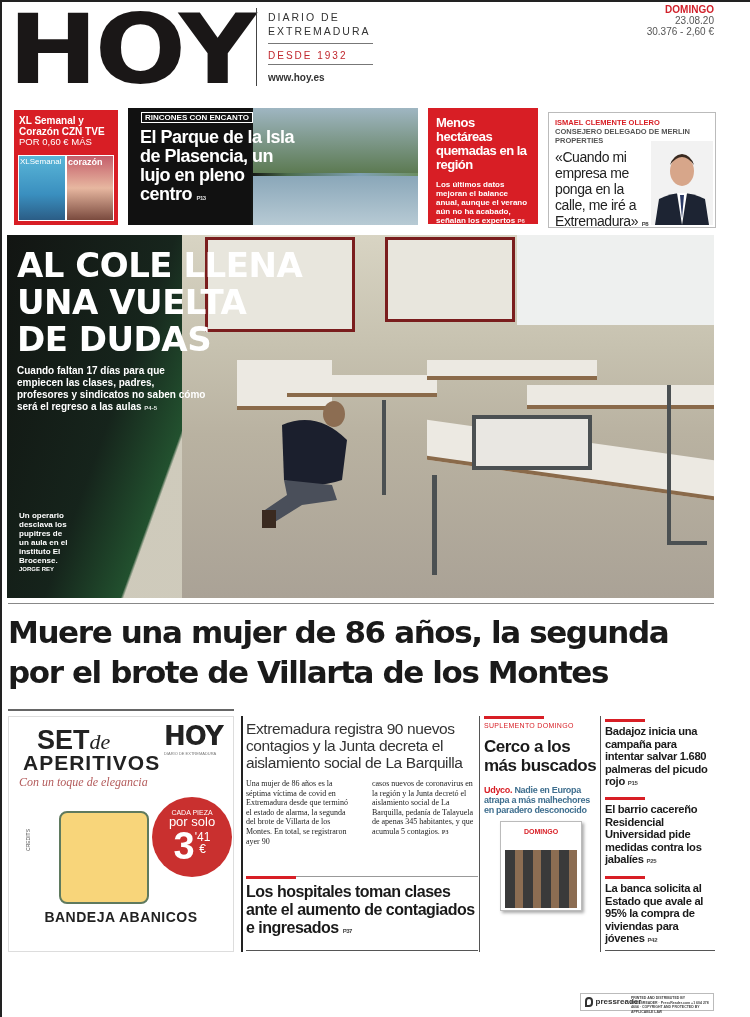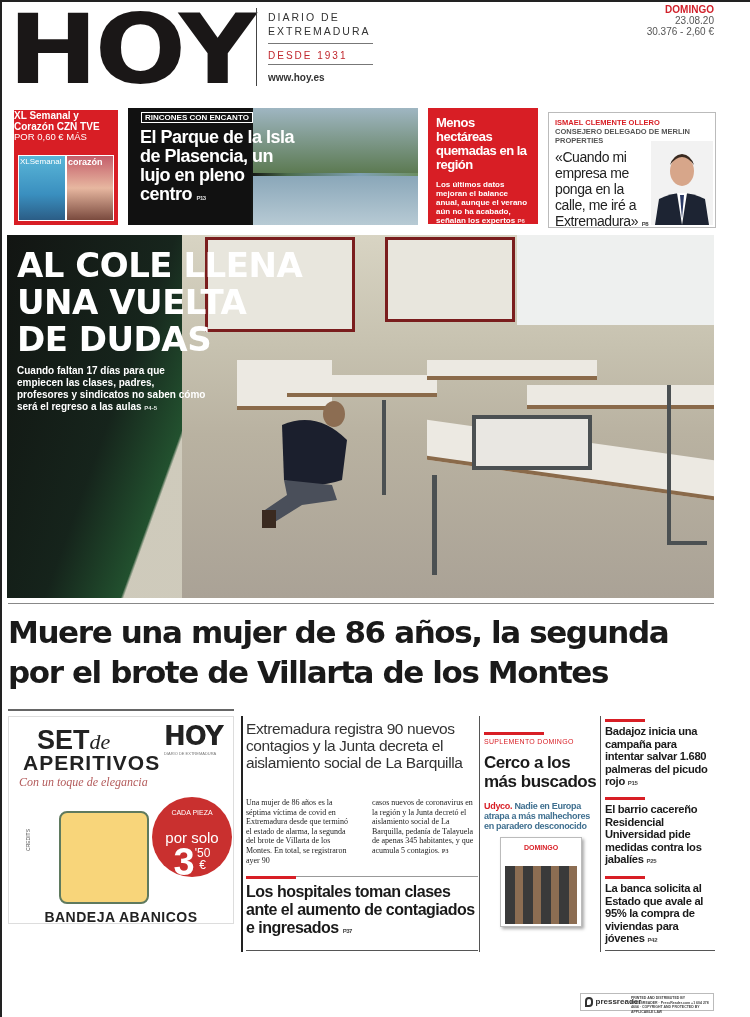--- a/index.html
+++ b/index.html
@@ -10,21 +10,21 @@
 .logo{left:8px;top:4px;font-family:"DejaVu Sans",sans-serif;font-weight:900;font-size:96px;letter-spacing:-3px;line-height:92px;color:#1a1717;transform:scaleX(1.12);transform-origin:left top}
 .mast-div{left:256px;top:8px;width:1px;height:78px;background:#444}
 .mast-sub{left:268px;top:10px;font-size:10.5px;letter-spacing:2px;line-height:14px;color:#333}
 .mast-line{left:268px;width:105px;height:1px;background:#777}
 .mast-since{left:268px;top:50px;font-size:10px;letter-spacing:2px;color:#c0272d}
 .mast-web{left:268px;top:72px;font-size:10px;font-weight:bold;color:#333}
 .date-box{right:36px;top:4px;text-align:right;font-size:10px;line-height:11px;color:#555}
 .date-box .day{color:#d0202a;font-weight:bold;font-size:10px}
 
 .t-red{background:#d81e25;color:#fff}
-.teaser1{left:14px;top:110px;width:104px;height:115px;}
+.teaser1{left:14px;top:110px;width:104px;height:115px;padding:5px}
 .teaser1 .h{font-weight:bold;font-size:10px;line-height:11px}
 .teaser1 .p{font-size:9.5px;line-height:10px}
 .mag{position:absolute;top:45px;height:66px;border:1px solid #fff}
 .teaser2{left:128px;top:108px;width:290px;height:117px;background:linear-gradient(90deg,#111 0 42%,#4a6b4a 55%,#7fa1b5 80%,#6c8f62 100%);overflow:hidden}
 .teaser2 .kicker{position:absolute;left:13px;top:4px;font-size:8px;font-weight:bold;color:#fff;border:1px solid #fff;padding:0 3px}
 .teaser2 .h{position:absolute;left:12px;top:20px;width:160px;font-size:18px;line-height:19px;font-weight:bold;color:#fff;letter-spacing:-.5px}
 .teaser3{left:428px;top:108px;width:110px;height:116px;padding:8px}
 .teaser3 .h{font-weight:bold;font-size:13px;line-height:14px;letter-spacing:-.5px}
 .teaser3 .p{font-size:8px;line-height:9px;margin-top:8px;font-weight:bold}
 .teaser4{left:548px;top:112px;width:168px;height:116px;border:1px solid #bbb;padding:5px 6px}
@@ -41,45 +41,45 @@
 .worker{position:absolute;left:255px;top:165px;width:90px;height:130px}
 .mp-h{position:absolute;left:10px;top:12px;font-family:"DejaVu Sans",sans-serif;font-weight:bold;color:#fff;font-size:34px;line-height:37px;letter-spacing:-.5px}
 .mp-sub{position:absolute;left:10px;top:130px;width:190px;font-size:10px;line-height:12px;font-weight:bold;color:#fff}
 .mp-cap{position:absolute;left:12px;top:276px;width:50px;font-size:8px;line-height:9px;color:#fff;font-weight:bold}
 .mp-cap .cr{font-size:6px}
 .pg{font-size:6px;font-weight:bold;opacity:.85}
 
 .rule{height:1px;background:#888}
 .main-h{left:8px;top:612px;font-family:"DejaVu Sans",sans-serif;font-weight:bold;font-size:31px;line-height:40px;letter-spacing:-1.4px;color:#1a1a1a}
 
-.ad{left:8px;top:716px;width:226px;height:208px;border:1px solid #ddd;background:#fff}
+.ad{left:8px;top:716px;width:226px;height:236px;border:1px solid #ddd;background:#fff}
 .ad .set{position:absolute;left:28px;top:8px;font-size:27px;font-weight:bold;color:#222}
 .ad .set i{font-family:"Liberation Serif",serif;font-weight:normal;font-size:22px}
 .ad .aper{position:absolute;left:14px;top:34px;font-size:21px;font-weight:bold;color:#222;letter-spacing:1px}
 .ad .tag{position:absolute;left:10px;top:58px;font-family:"Liberation Serif",serif;font-style:italic;font-size:12px;color:#b35a5a}
 .ad .hoy{position:absolute;left:155px;top:4px;font-family:"DejaVu Sans",sans-serif;font-weight:900;font-size:26px;letter-spacing:-1px;color:#222}
 .ad .hoys{position:absolute;left:155px;top:34px;font-size:4px;color:#777}
 .ad .plate{position:absolute;left:50px;top:94px;width:90px;height:93px;background:#f8d57a;border:2px solid #5f7a5e;border-radius:8px}
 .ad .badge{position:absolute;left:143px;top:80px;width:80px;height:80px;border-radius:50%;background:#c9302f;color:#fff;text-align:center}
 .ad .badge .s{font-size:7px;margin-top:12px;line-height:8px}
 .ad .badge .n{font-size:38px;font-weight:bold;line-height:38px;display:inline-block}
 .ad .badge .c{display:inline-block;font-size:12px;vertical-align:top;margin-top:4px;line-height:12px}
 .ad .vert{position:absolute;left:8px;top:120px;font-size:5px;transform:rotate(-90deg);color:#444}
 .ad .name{position:absolute;left:0;width:100%;text-align:center;top:192px;font-size:14px;font-weight:bold;letter-spacing:.5px;color:#222}
 .ad .date{position:absolute;left:0;width:100%;text-align:center;top:210px;font-size:13px;color:#333}
 
 .col-rule{position:absolute;width:2px;background:#222}
 .story1{left:246px;top:720px;width:232px}
 .story1 .h{font-size:15.5px;line-height:17px;color:#333;letter-spacing:-.4px}
-.story1 .cols{display:flex;gap:20px;margin-top:27px}
+.story1 .cols{display:flex;gap:20px;margin-top:8px}
 .story1 .cols p{font-family:"Liberation Serif",serif;font-size:8px;line-height:9.6px;width:112px;color:#222}
 .story2{left:246px;top:880px;width:232px}
 .story2 .bar{width:50px;height:3px;background:#d81e25;margin-bottom:4px}
 .story2 .h{font-size:16px;line-height:18px;font-weight:bold;letter-spacing:-.5px;color:#1a1a1a}
-.supl{left:484px;top:732px;width:113px}
+.supl{left:484px;top:716px;width:113px}
 .supl .bar{width:60px;height:3px;background:#d81e25}
 .supl .k{font-size:7px;color:#d81e25;margin-top:3px;letter-spacing:.3px}
 .supl .h{font-size:17px;line-height:19px;font-weight:bold;margin-top:8px;letter-spacing:-.5px}
 .supl .p{font-size:9px;line-height:10px;color:#3f6f8f;font-weight:bold;margin-top:10px;letter-spacing:-.3px}
 .supl .p b{color:#d81e25}
 .supl .cover{width:82px;height:90px;margin:6px 0 0 16px;background:#fff;border:1px solid #bbb;box-shadow:2px 2px 3px #aaa;position:relative}
 .supl .cover .t{font-size:7px;color:#d81e25;font-weight:bold;text-align:center;margin-top:6px}
 .supl .cover .g{position:absolute;left:4px;top:28px;width:72px;height:58px;background:repeating-linear-gradient(90deg,#3a3a3a 0 10px,#8c6d52 10px 18px)}
 .brief{left:605px;width:110px}
 .brief .bar{width:40px;height:3px;background:#d81e25;margin-bottom:3px}
@@ -93,21 +93,21 @@
 
 <div class="frame"></div>
 
 <div class="abs logo">HOY</div>
 <div class="abs mast-div"></div>
 <div class="abs mast-sub">
   <div>DIARIO DE</div>
   <div>EXTREMADURA</div>
 </div>
 <div class="abs mast-line" style="top:43px"></div>
-<div class="abs mast-since">DESDE 1931</div>
+<div class="abs mast-since">DESDE 1932</div>
 <div class="abs mast-line" style="top:64px"></div>
 <div class="abs mast-web">www.hoy.es</div>
 <div class="abs date-box">
   <div class="day">DOMINGO</div>
   <div>23.08.20</div>
   <div>30.376 - 2,60 €</div>
 </div>
 
 <div class="abs teaser1 t-red">
   <div class="h">XL Semanal y Corazón CZN TVE</div>
@@ -164,41 +164,45 @@
     <path d="M22 80 L70 85 L75 100 L40 105 L8 125 L0 112 L25 95Z" fill="#4a4f5a"></path>
     <rect x="0" y="110" width="14" height="18" fill="#3a2a20"></rect>
   </svg>
   <div class="board" style="z-index:0;opacity:.96"></div>
   <div class="mp-h">
     <div>AL COLE LLENA</div>
     <div>UNA VUELTA</div>
     <div>DE DUDAS</div>
   </div>
   <div class="mp-sub"><span>Cuando faltan 17 días para que empiecen las clases, padres, profesores y sindicatos no saben cómo será el regreso a las aulas</span> <span class="pg">P4-5</span></div>
+  <div class="mp-cap">
+    <div>Un operario desclava los pupitres de un aula en el instituto El Brocense.</div>
+    <div class="cr">JORGE REY</div>
+  </div>
 </div>
 
 <div class="abs rule" style="left:8px;top:603px;width:706px"></div>
 <div class="abs main-h">
   <div>Muere una mujer de 86 años, la segunda</div>
   <div>por el brote de Villarta de los Montes</div>
 </div>
 <div class="abs" style="left:8px;top:709px;width:226px;height:2px;background:#666"></div>
 
 <div class="abs ad">
   <div class="set"><span>SET</span><i>de</i></div>
   <div class="aper">APERITIVOS</div>
   <div class="tag">Con un toque de elegancia</div>
   <div class="hoy">HOY</div>
   <div class="hoys">DIARIO DE EXTREMADURA</div>
   <div class="vert">CREDITS</div>
   <div class="plate"></div>
   <div class="badge">
     <div class="s">CADA PIEZA</div>
-    <div class="s" style="margin-top:16px;font-size:15px;line-height:10px">por solo</div>
-    <div><span class="n">3</span><span class="c"><span>'50</span><br><span>€</span></span></div>
+    <div class="s" style="margin-top:0;font-size:13px;line-height:10px">por solo</div>
+    <div><span class="n">3</span><span class="c"><span>'41</span><br><span>€</span></span></div>
   </div>
   <div class="name">BANDEJA ABANICOS</div>
 </div>
 
 <div class="col-rule" style="left:241px;top:716px;height:236px"></div>
 <div class="col-rule" style="left:479px;top:716px;height:236px;width:1px;background:#555"></div>
 <div class="col-rule" style="left:600px;top:716px;height:236px;width:1px;background:#555"></div>
 
 <div class="abs story1">
   <div class="h">Extremadura registra 90 nuevos contagios y la Junta decreta el aislamiento social de La Barquilla</div>

